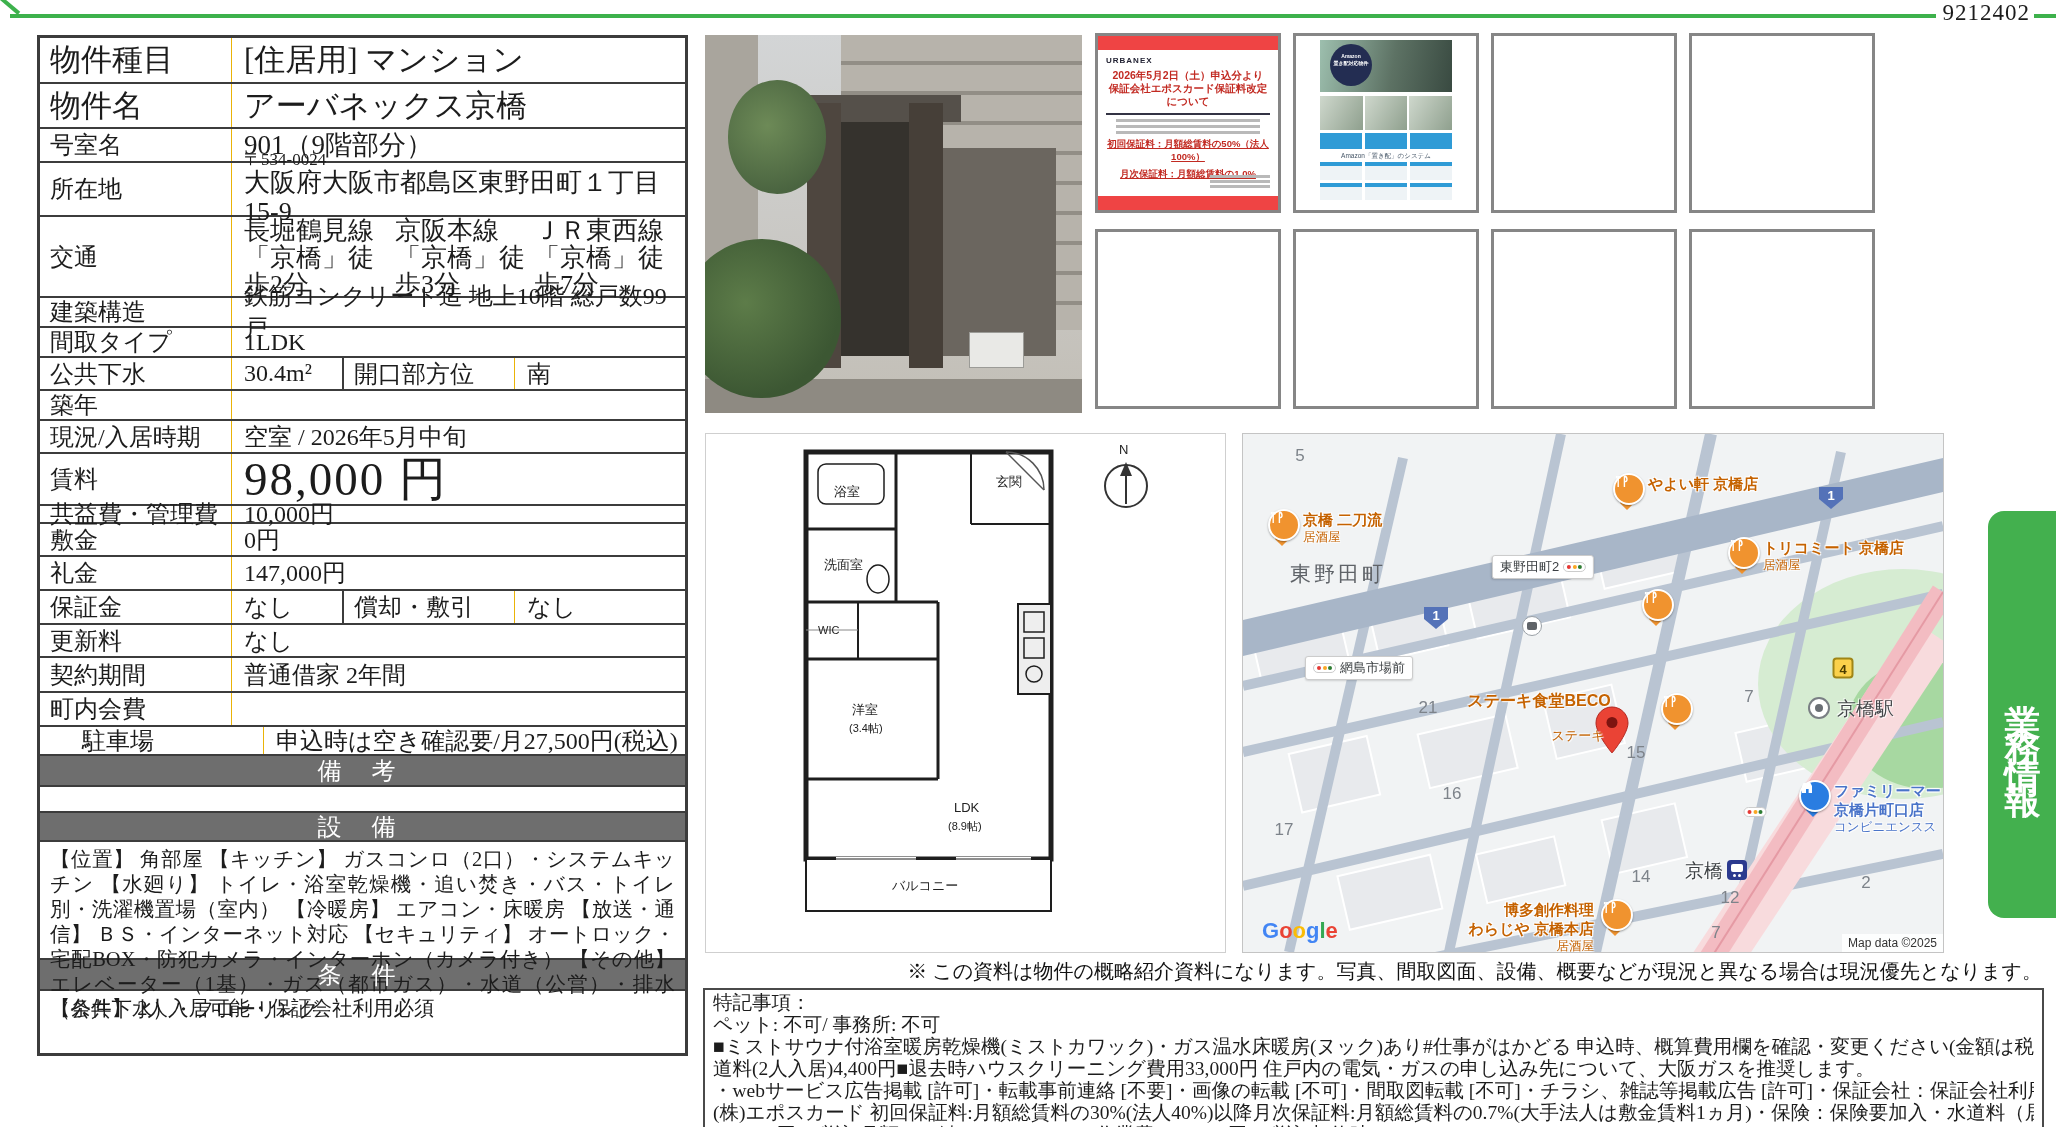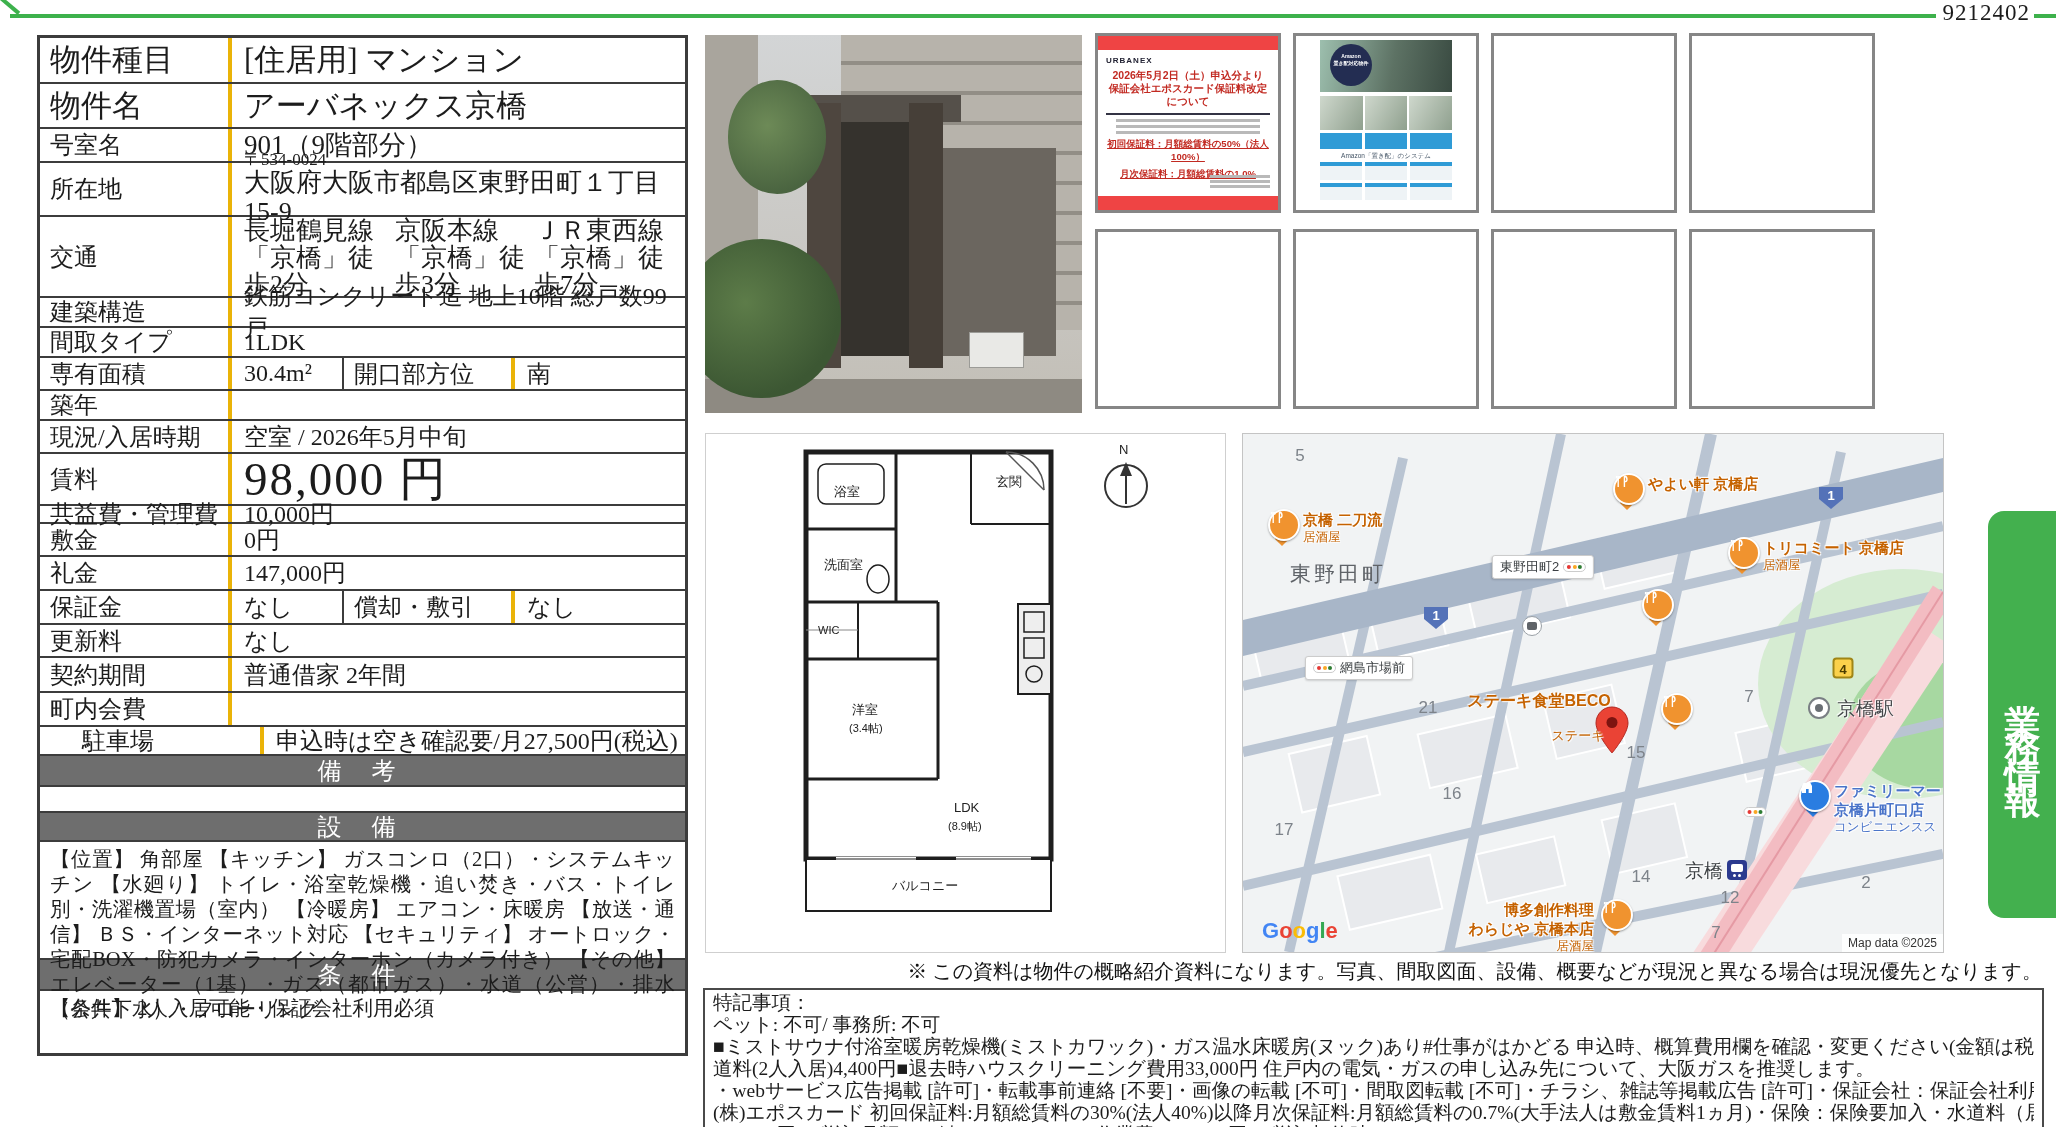--- a/index.html
+++ b/index.html
@@ -8,21 +8,21 @@
   
   .topline{position:absolute;left:10px;top:14px;width:1926px;height:4px;background:#3db14c;}
   .topline2{position:absolute;left:2034px;top:14px;width:22px;height:4px;background:#3db14c;}
   .topdiag{position:absolute;left:-4px;top:3px;width:26px;height:4px;background:#3db14c;transform:rotate(40deg);}
   .docnum{position:absolute;right:26px;top:0px;font-size:23px;letter-spacing:1px;}
   
   #ptable{position:absolute;left:37px;top:35px;width:651px;border:3px solid #3c3c3c;background:#fff;box-sizing:border-box;}
   .trow{display:flex;border-bottom:2px solid #3c3c3c;box-sizing:border-box;background:#fff;}
   .trow:last-child{border-bottom:none;}
   .tlabel{width:192px;flex:0 0 192px;display:flex;align-items:center;padding-left:10px;
-          border-right:4px solid #eab308;font-size:24px;box-sizing:border-box;}
+          border-right:1px solid #eab308;font-size:24px;box-sizing:border-box;}
   .tval{flex:1;display:flex;align-items:center;padding-left:12px;font-size:24px;box-sizing:border-box;}
   .trow.lg .tlabel,.trow.lg .tval{font-size:31px;}
   .trow.md .tval{font-size:27px;}
   .trow.xl .tval{font-size:47px;letter-spacing:2px;}
   .tval.v1{flex:0 0 110px;}
   .tlabel.l2{width:173px;flex:0 0 173px;border-left:2px solid #3c3c3c;}
   .tval.addr{flex-direction:column;align-items:flex-start;justify-content:center;}
   .zip{font-size:17px;line-height:1.05;}
   .addrline{font-size:26px;line-height:1.1;}
   .tlines{flex-direction:row;align-items:flex-start;justify-content:center;}
@@ -175,21 +175,21 @@
       </div>
       <div class="trow kv" style="height: 30px;">
         <div class="tlabel">建築構造</div>
         <div class="tval">鉄筋コンクリート造 地上10階 総戸数99戸</div>
       </div>
       <div class="trow kv" style="height: 30px;">
         <div class="tlabel">間取タイプ</div>
         <div class="tval">1LDK</div>
       </div>
       <div class="trow kv2" style="height: 33px;">
-        <div class="tlabel">専有面積</div>
+        <div class="tlabel">公共下水</div>
         <div class="tval v1">30.4m²</div>
         <div class="tlabel l2">開口部方位</div>
         <div class="tval v2">南</div>
       </div>
       <div class="trow kv" style="height: 30px;">
         <div class="tlabel">築年</div>
       </div>
       <div class="trow kv" style="height: 33px;">
         <div class="tlabel">現況/入居時期</div>
         <div class="tval">空室 /  2026年5月中旬</div>

